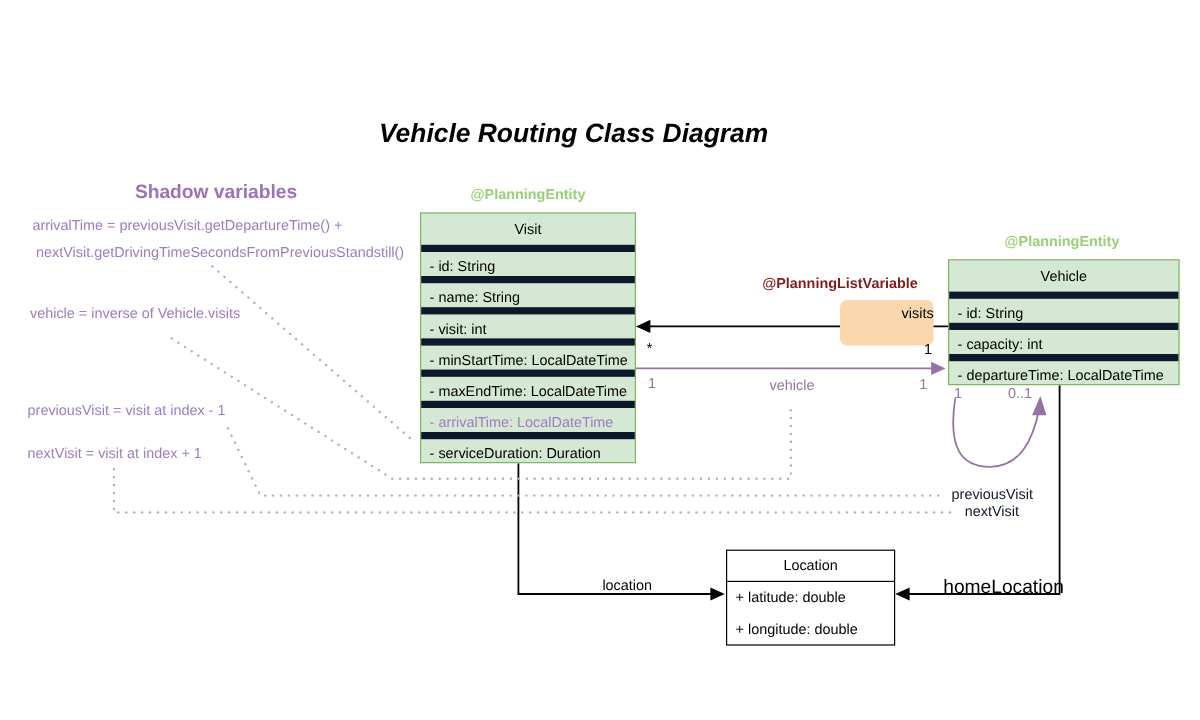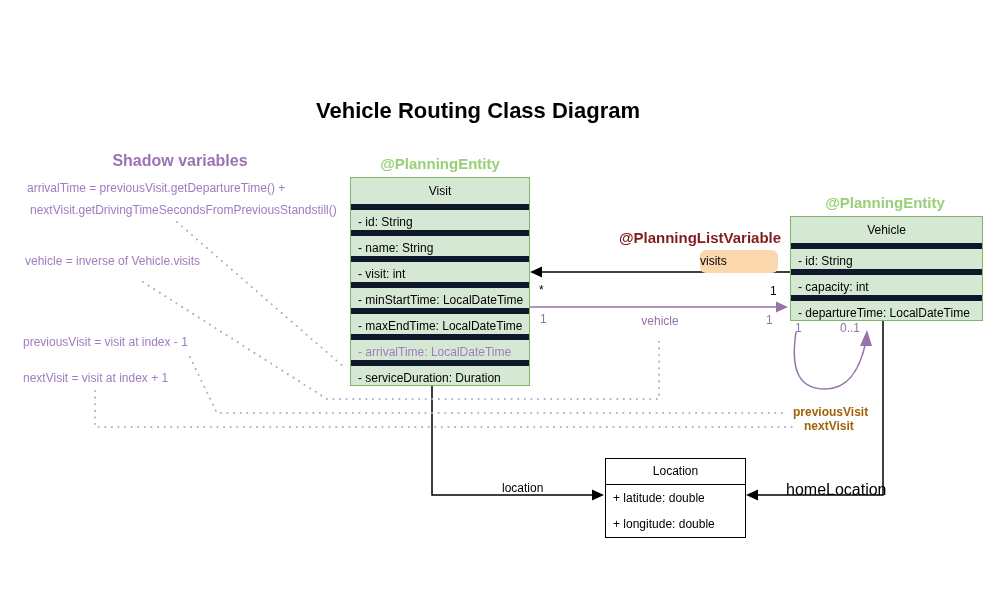--- a/index.html
+++ b/index.html
@@ -2,54 +2,54 @@
 <html><head>
 <meta charset="utf-8">
 <style>
   html,body{margin:0;padding:0;background:#ffffff;}
   #stage{
     position:relative;width:1000px;height:600px;overflow:hidden;background:#ffffff;
     font-family:"Liberation Sans", sans-serif;color:#000;
   }
   .abs{position:absolute;}
   
-  .diagram-title{left:0;top:98px;width:956px;text-align:center;font-size:22px;font-weight:bold;color:#000;}
+  .diagram-title{left:0;top:98px;width:956px;text-align:center;font-size:22px;font-weight:bold;color:#000;font-style:italic;}
   .shadow-heading{left:60px;top:152px;width:240px;text-align:center;font-size:16px;font-weight:bold;color:#9b72b5;}
   .note{font-size:12px;color:#a07cc0;white-space:nowrap;}
   .note-1{left:27px;top:181px;}
   .note-2{left:30px;top:192px;margin-top:11px;}
   .note-3{left:25px;top:254px;}
   .note-4{left:23px;top:335px;}
   .note-5{left:23px;top:371px;}
   
-  .annotation{font-size:15px;font-weight:bold;text-align:center;white-space:nowrap;}
+  .annotation{font-size:12px;font-weight:bold;text-align:center;white-space:nowrap;}
   .annotation.green{color:#97d077;}
   .annotation.orange{color:#7f1d1d;}
   .anno-visit{left:350px;top:155px;width:180px;}
   .anno-vehicle{left:795px;top:194px;width:180px;}
   .anno-listvar{left:610px;top:229px;width:180px;}
   
   .uml-box{box-sizing:border-box;border:1px solid #82b366;background:#d5e8d4;font-size:12px;}
   .uml-box .hdr{height:26px;line-height:26px;text-align:center;}
   .uml-box .row{box-sizing:border-box;height:26px;line-height:25px;padding-left:7px;border-top:6px solid #0f172a;white-space:nowrap;overflow:hidden;}
   .uml-box .row.shadow-attr{color:#a07cc0;}
   .visit-box{left:350px;top:177px;width:180px;height:209px;}
   .vehicle-box{left:790px;top:216px;width:193px;height:105px;}
   .location-box{box-sizing:border-box;left:605px;top:458px;width:141px;height:80px;border:1px solid #000;background:#fff;font-size:12px;}
   .location-box .hdr{height:25px;line-height:25px;text-align:center;}
   .location-box .row{height:26px;line-height:26px;padding-left:7px;border-top:0;white-space:nowrap;}
   .location-box .row.first{border-top:1px solid #000;}
   
-  .visits-badge{left:700px;top:250px;width:78px;height:23px;background:#fad7ac;border-radius:6px;
-    text-align:left;line-height:23px;font-size:12px;color:#000;}
+  .visits-badge{left:700px;top:250px;width:78px;height:38px;background:#fad7ac;border-radius:6px;
+    text-align:right;line-height:23px;font-size:12px;color:#000;}
   
   .mult{font-size:12px;white-space:nowrap;}
   .mult.black{color:#000;}
   .mult.purple{color:#9673a6;}
-  .mult.lilac{color:#a16207;font-weight:bold;}
+  .mult.lilac{color:#0f172a;}
   .m-star{left:539px;top:283px;}
   .m-one-black{left:770px;top:284px;}
   .m-one-pl{left:540px;top:312px;}
   .vehicle-label{left:630px;top:314px;width:60px;text-align:center;}
   .m-one-pr{left:766px;top:313px;}
   .m-loop-one{left:795px;top:321px;}
   .m-loop-zeroone{left:840px;top:321px;}
   .prev-visit-label{left:793px;top:405px;}
   .next-visit-label{left:804px;top:419px;}
   .location-label{left:502px;top:481px;color:#000;font-size:12px;}

